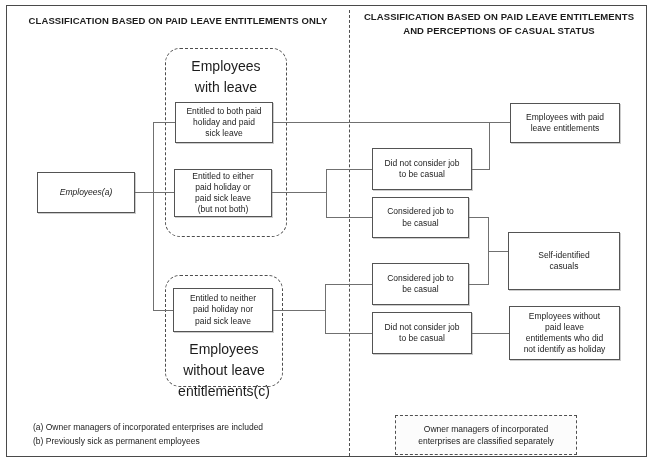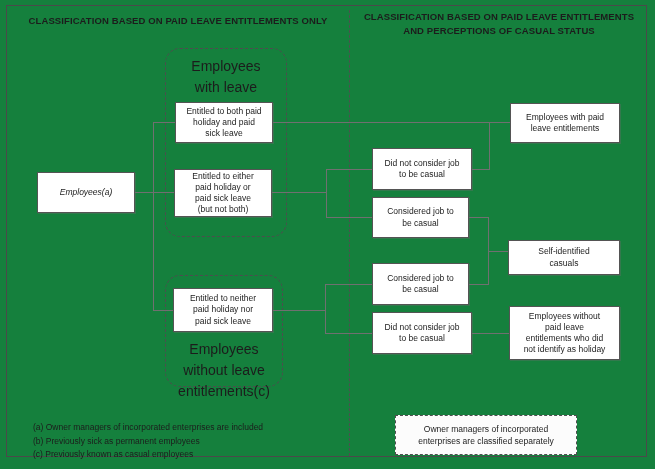--- a/index.html
+++ b/index.html
@@ -1,17 +1,17 @@
 <!DOCTYPE html>
 <html><head>
 <meta charset="utf-8">
 <style>
   html,body { margin:0; padding:0; background:#e8e8e8; }
   .stage {
-    position:relative; width:655px; height:469px; background:#15803d;
+    position:relative; width:655px; height:469px; background:#ffffff;
     font-family:"Liberation Sans", sans-serif; color:#1c1c1c; overflow:hidden;
   }
   .frame {
     position:absolute; left:6px; top:5px; width:641px; height:452px;
     border:1px solid #4a4a4a; box-sizing:border-box;
   }
   .hdr {
     position:absolute; font-weight:bold; font-size:9.5px; text-align:center;
     line-height:1.5; white-space:pre-line; letter-spacing:0.1px;
   }
@@ -103,28 +103,27 @@
 to be casual</div>
   <div class="box" style="left:372px; top:197px; width:97px; height:41px;">Considered job to
 be casual</div>
   <div class="box" style="left:372px; top:263px; width:97px; height:42px;">Considered job to
 be casual</div>
   <div class="box" style="left:372px; top:312px; width:100px; height:42px;">Did not consider job
 to be casual</div>
 
   <div class="box" style="left:510px; top:103px; width:110px; height:40px;">Employees with paid
 leave entitlements</div>
-  <div class="box" style="left:508px; top:240px; width:112px; height:35px;">Self-identified
+  <div class="box" style="left:508px; top:232px; width:112px; height:58px;">Self-identified
 casuals</div>
   <div class="box" style="left:509px; top:306px; width:111px; height:54px;">Employees without
 paid leave
 entitlements who did
 not identify as holiday</div>
 
   <div class="footnotes">
     <div>(a) Owner managers of incorporated enterprises are included</div>
     <div>(b) Previously sick as permanent employees</div>
-    <div>(c) Previously known as casual employees</div>
   </div>
 
   <div class="notebox" style="left:395px; top:415px; width:182px; height:40px;">Owner managers of incorporated
 enterprises are classified separately</div>
 </div>
 
 </body></html>

